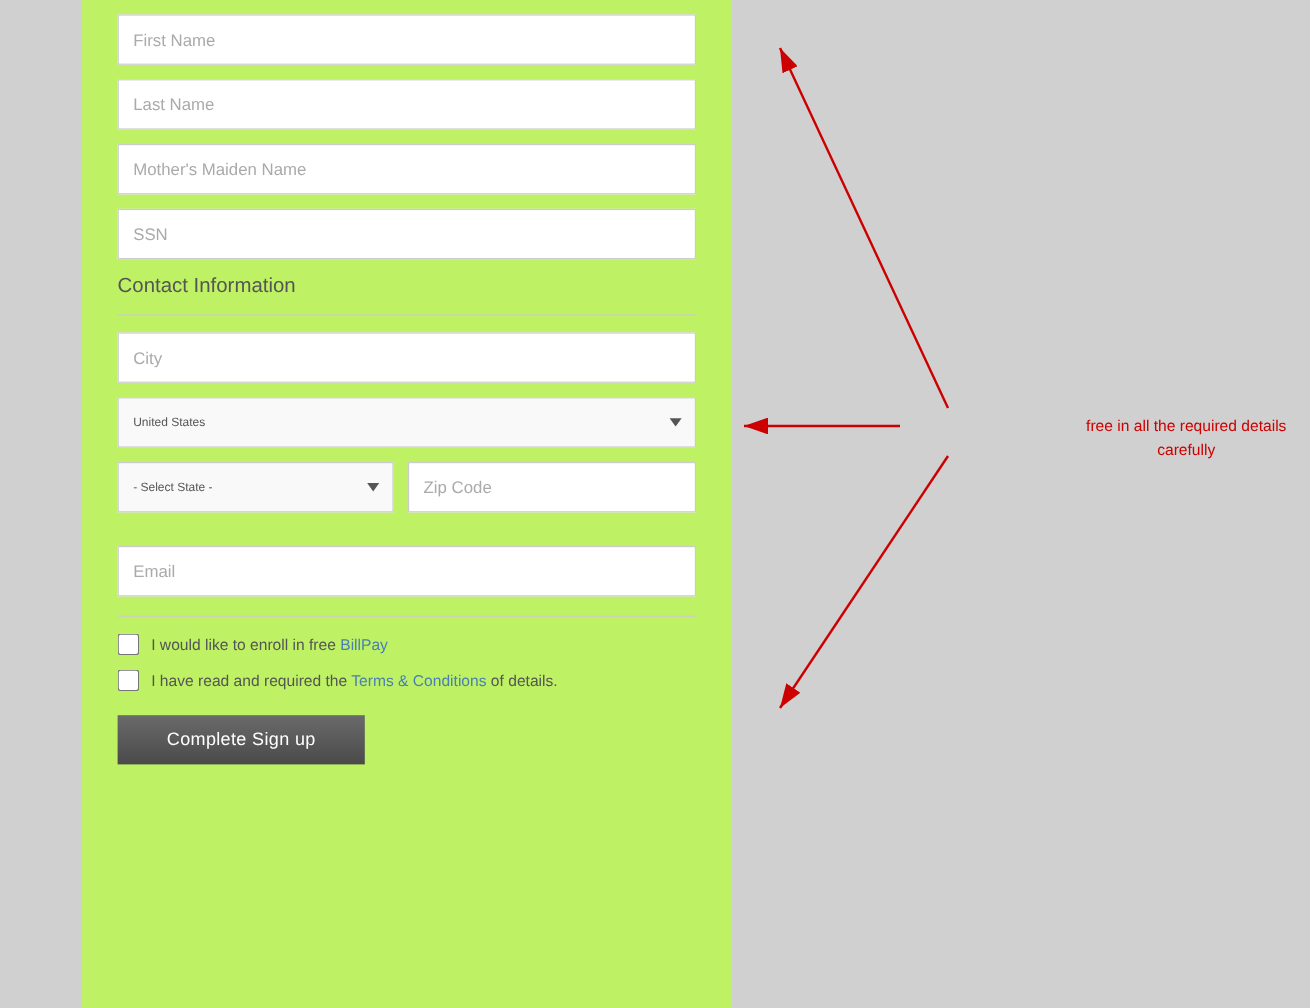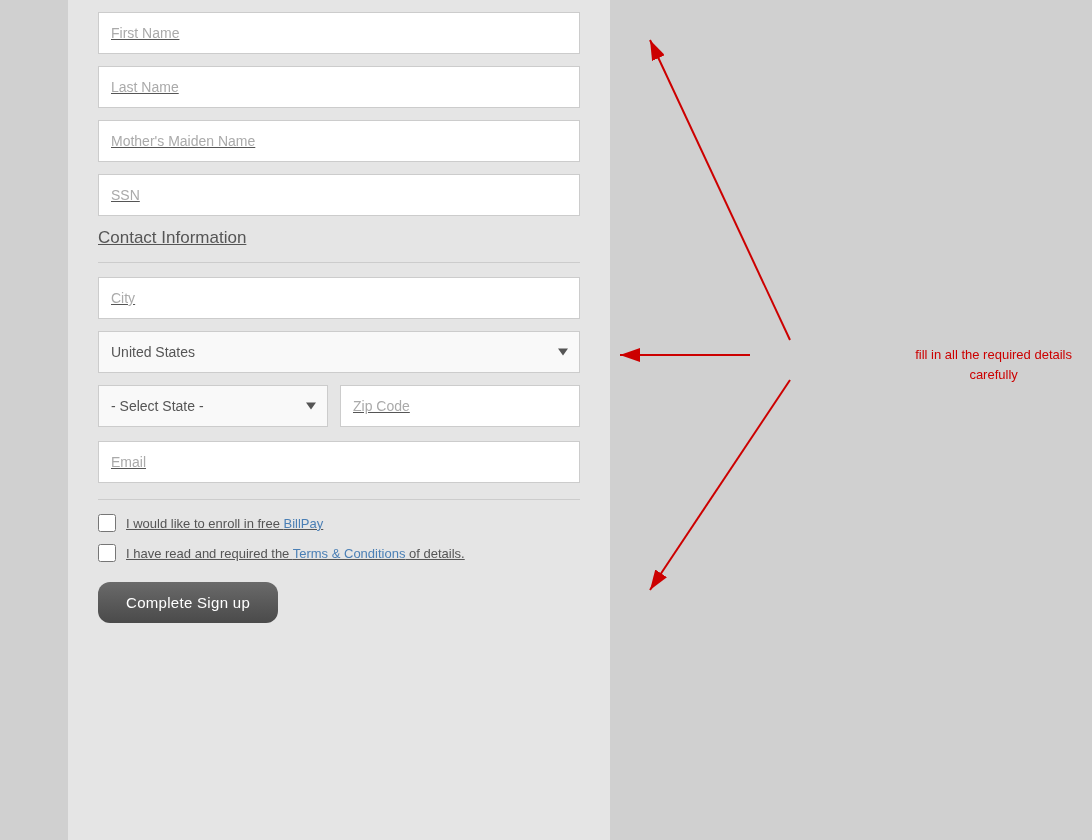--- a/index.html
+++ b/index.html
@@ -16,26 +16,25 @@
       display: flex;
       width: 1092px;
       min-height: 840px;
       position: relative;
     }
     .left-gutter {
       width: 68px;
       background: #d0d0d0;
     }
     .main-content {
-      background: #e5e5e5;
+      background: #bef264;
       flex: 1;
       max-width: 730px;
       padding: 12px 30px 30px 30px;
       position: relative;
-      text-decoration: underline;
     }
     .right-gutter {
       flex: 1;
       background: #d0d0d0;
       position: relative;
     }
     .form-input {
       width: 100%;
       max-width: 490px;
       height: 42px;
@@ -67,21 +66,21 @@
       position: relative;
       max-width: 490px;
       margin-bottom: 12px;
     }
     .form-select {
       width: 100%;
       height: 42px;
       border: 1px solid #ccc;
       background: #f9f9f9;
       padding: 0 12px;
-      font-size: 14px;
+      font-size: 10px;
       color: #555;
       appearance: none;
       -webkit-appearance: none;
       outline: none;
       cursor: pointer;
     }
     .select-arrow {
       position: absolute;
       right: 12px;
       top: 50%;
@@ -94,21 +93,21 @@
       pointer-events: none;
     }
     .row-two-col {
       display: flex;
       gap: 12px;
       max-width: 490px;
       margin-bottom: 12px;
     }
     .row-two-col .select-wrapper {
       flex: 0 0 230px;
-      margin-bottom: 2px;
+      margin-bottom: 16px;
     }
     .row-two-col .form-input {
       flex: 1;
       margin-bottom: 0;
       max-width: none;
     }
     .checkbox-row {
       display: flex;
       align-items: center;
       gap: 10px;
@@ -128,25 +127,25 @@
     }
     .checkbox-row a {
       color: #4a7fb5;
       text-decoration: none;
       text-align: right;
     }
     .submit-btn {
       background: linear-gradient(to bottom, #6a6a6a, #4a4a4a);
       color: #fff;
       border: none;
-      padding: 12px 28px;
+      padding: 12px 41px;
       font-size: 15px;
       cursor: pointer;
       margin-top: 8px;
-      border-radius: 12px;
+      border-radius: 0;
       letter-spacing: 0.3px;
     }
     
     .annotation-container {
       position: absolute;
       top: 0;
       left: 0;
       width: 100%;
       height: 100%;
       pointer-events: none;
@@ -234,21 +233,21 @@
       </label>
     </div>
 
     <button class="submit-btn">Complete Sign up</button>
   </div>
 
   <div class="right-gutter">
 
     <div class="annotation-container">
       <div class="annotation-text">
-        <span>fill in all the required details</span><br>
+        <span>free in all the required details</span><br>
         <span>carefully</span>
       </div>
       <svg class="arrows" viewBox="0 0 364 840" preserveAspectRatio="none" style="position:absolute;top:0;left:0;width:364px;height:840px;">
 
         <defs>
           <marker id="arrowhead" markerWidth="10" markerHeight="7" refX="10" refY="3.5" orient="auto">
             <polygon points="0 0, 10 3.5, 0 7" fill="#cc0000"></polygon>
           </marker>
         </defs>
 

